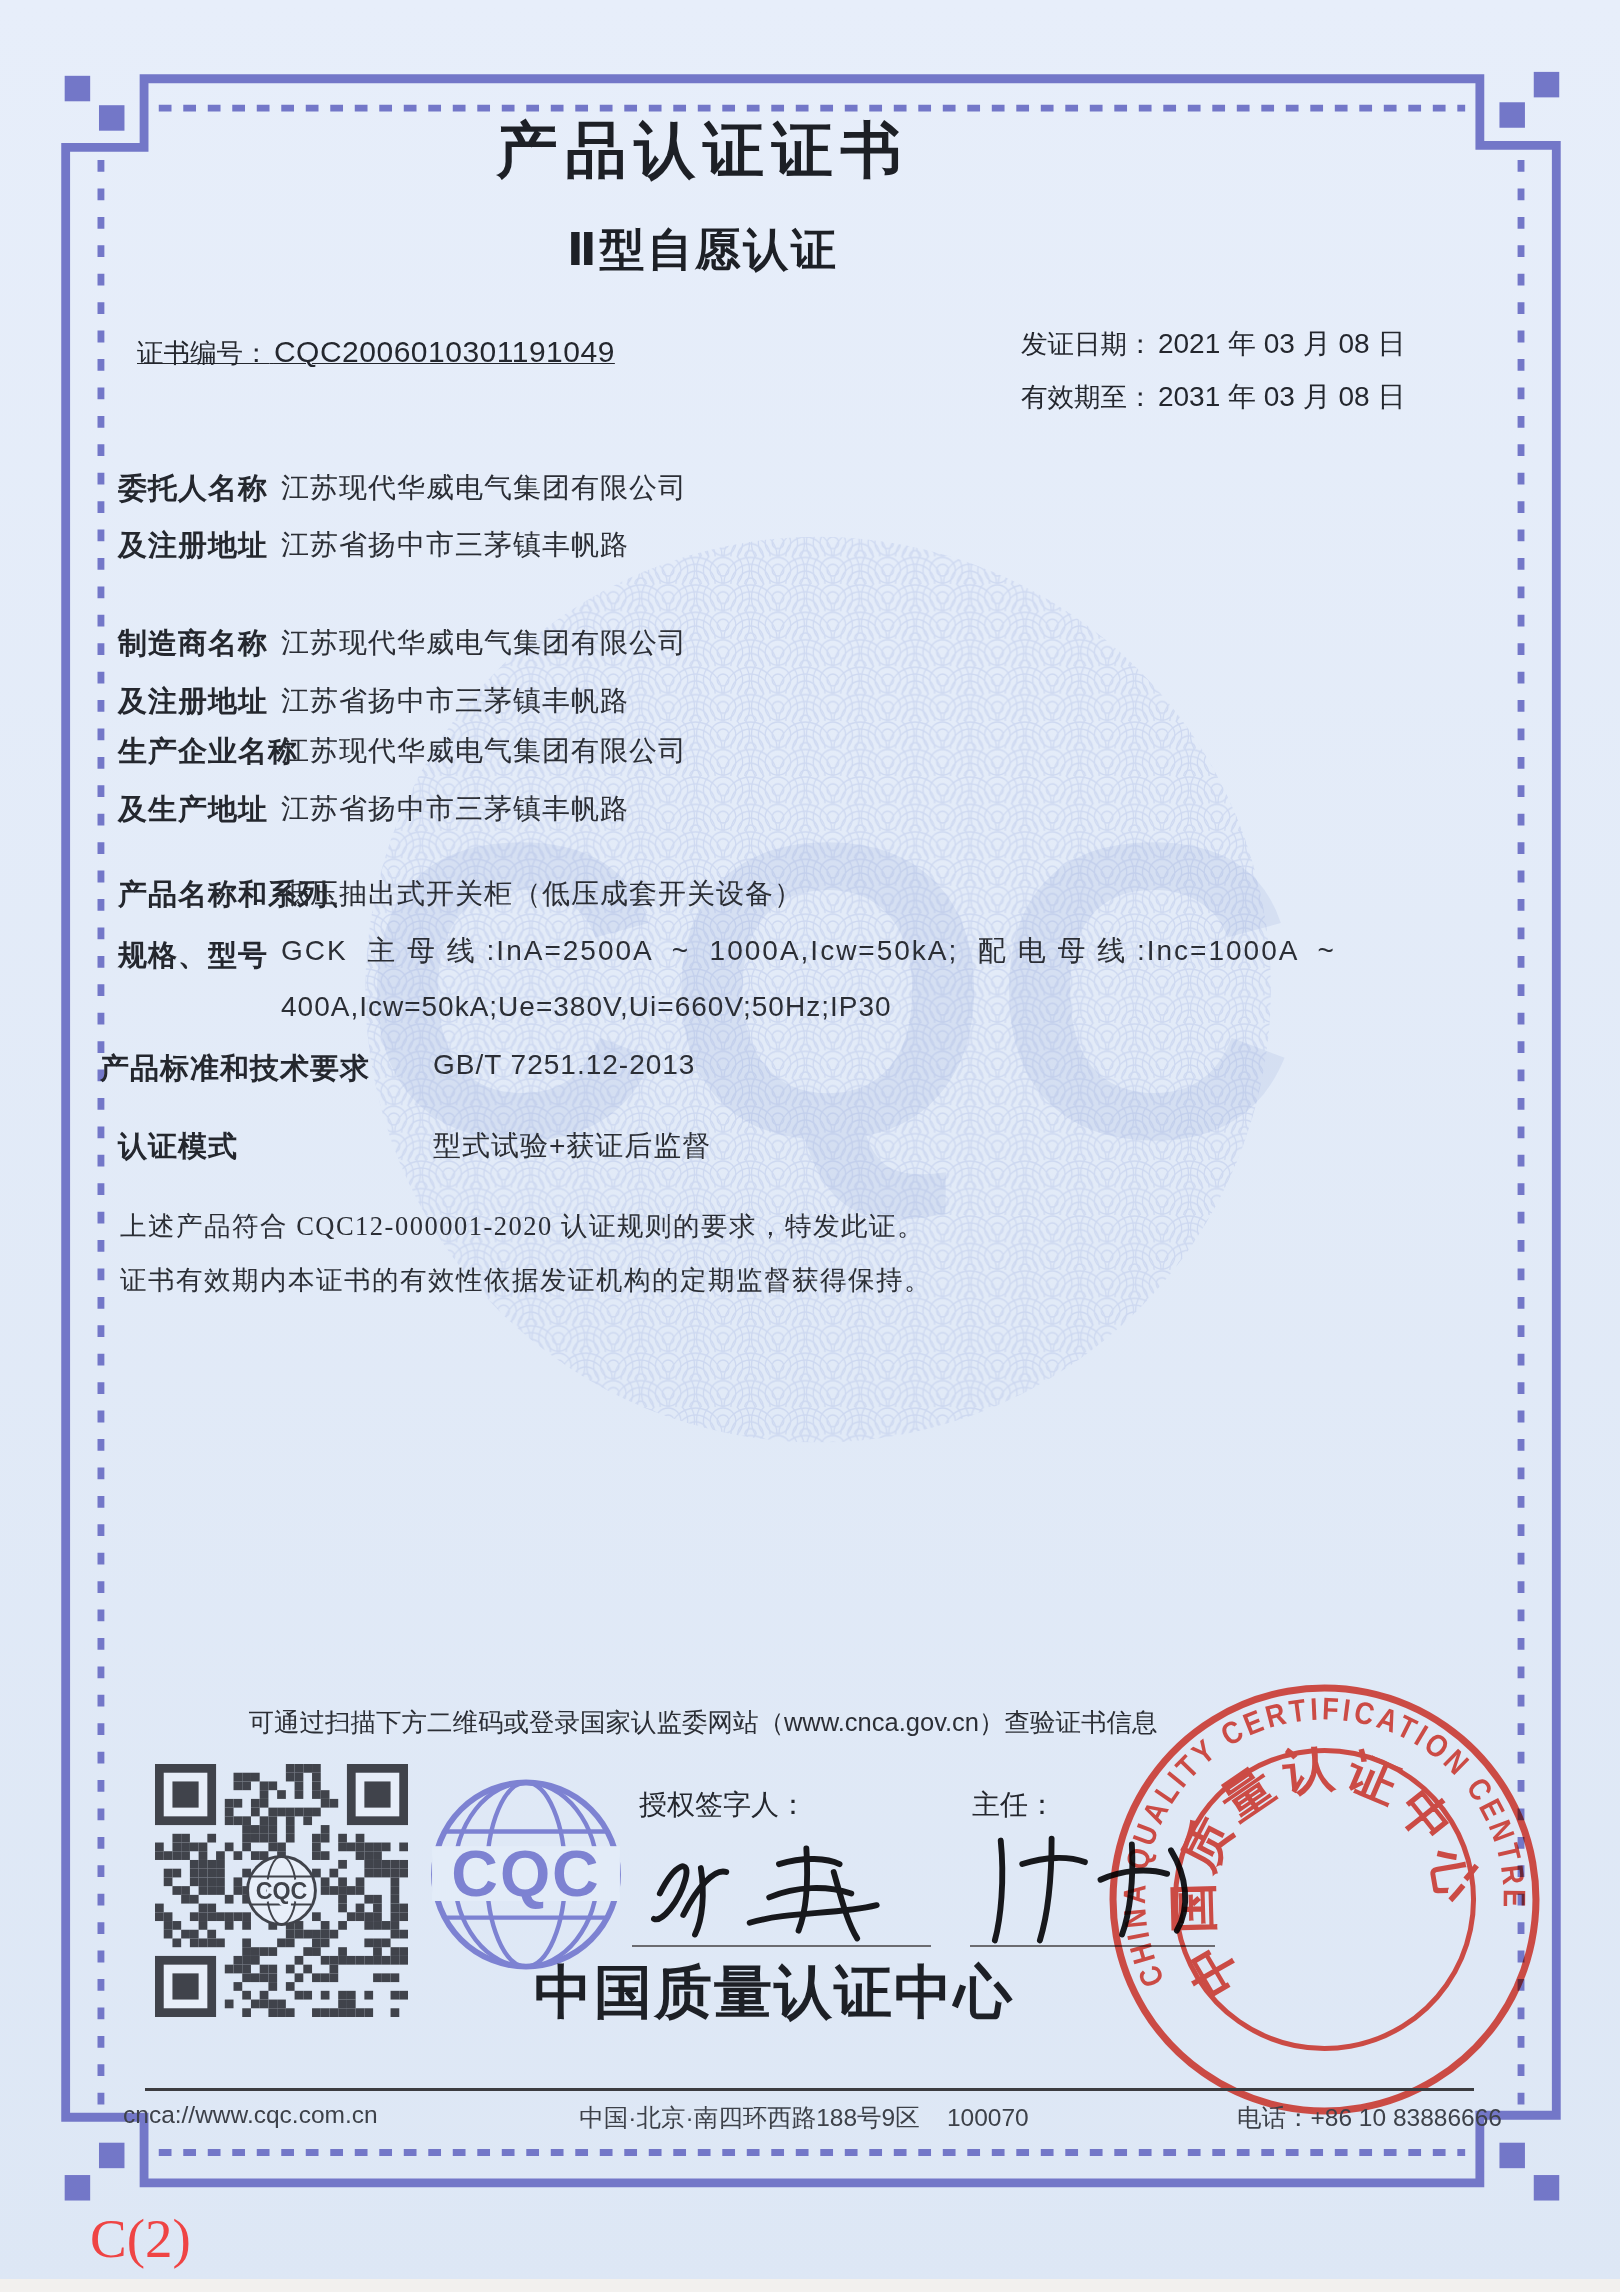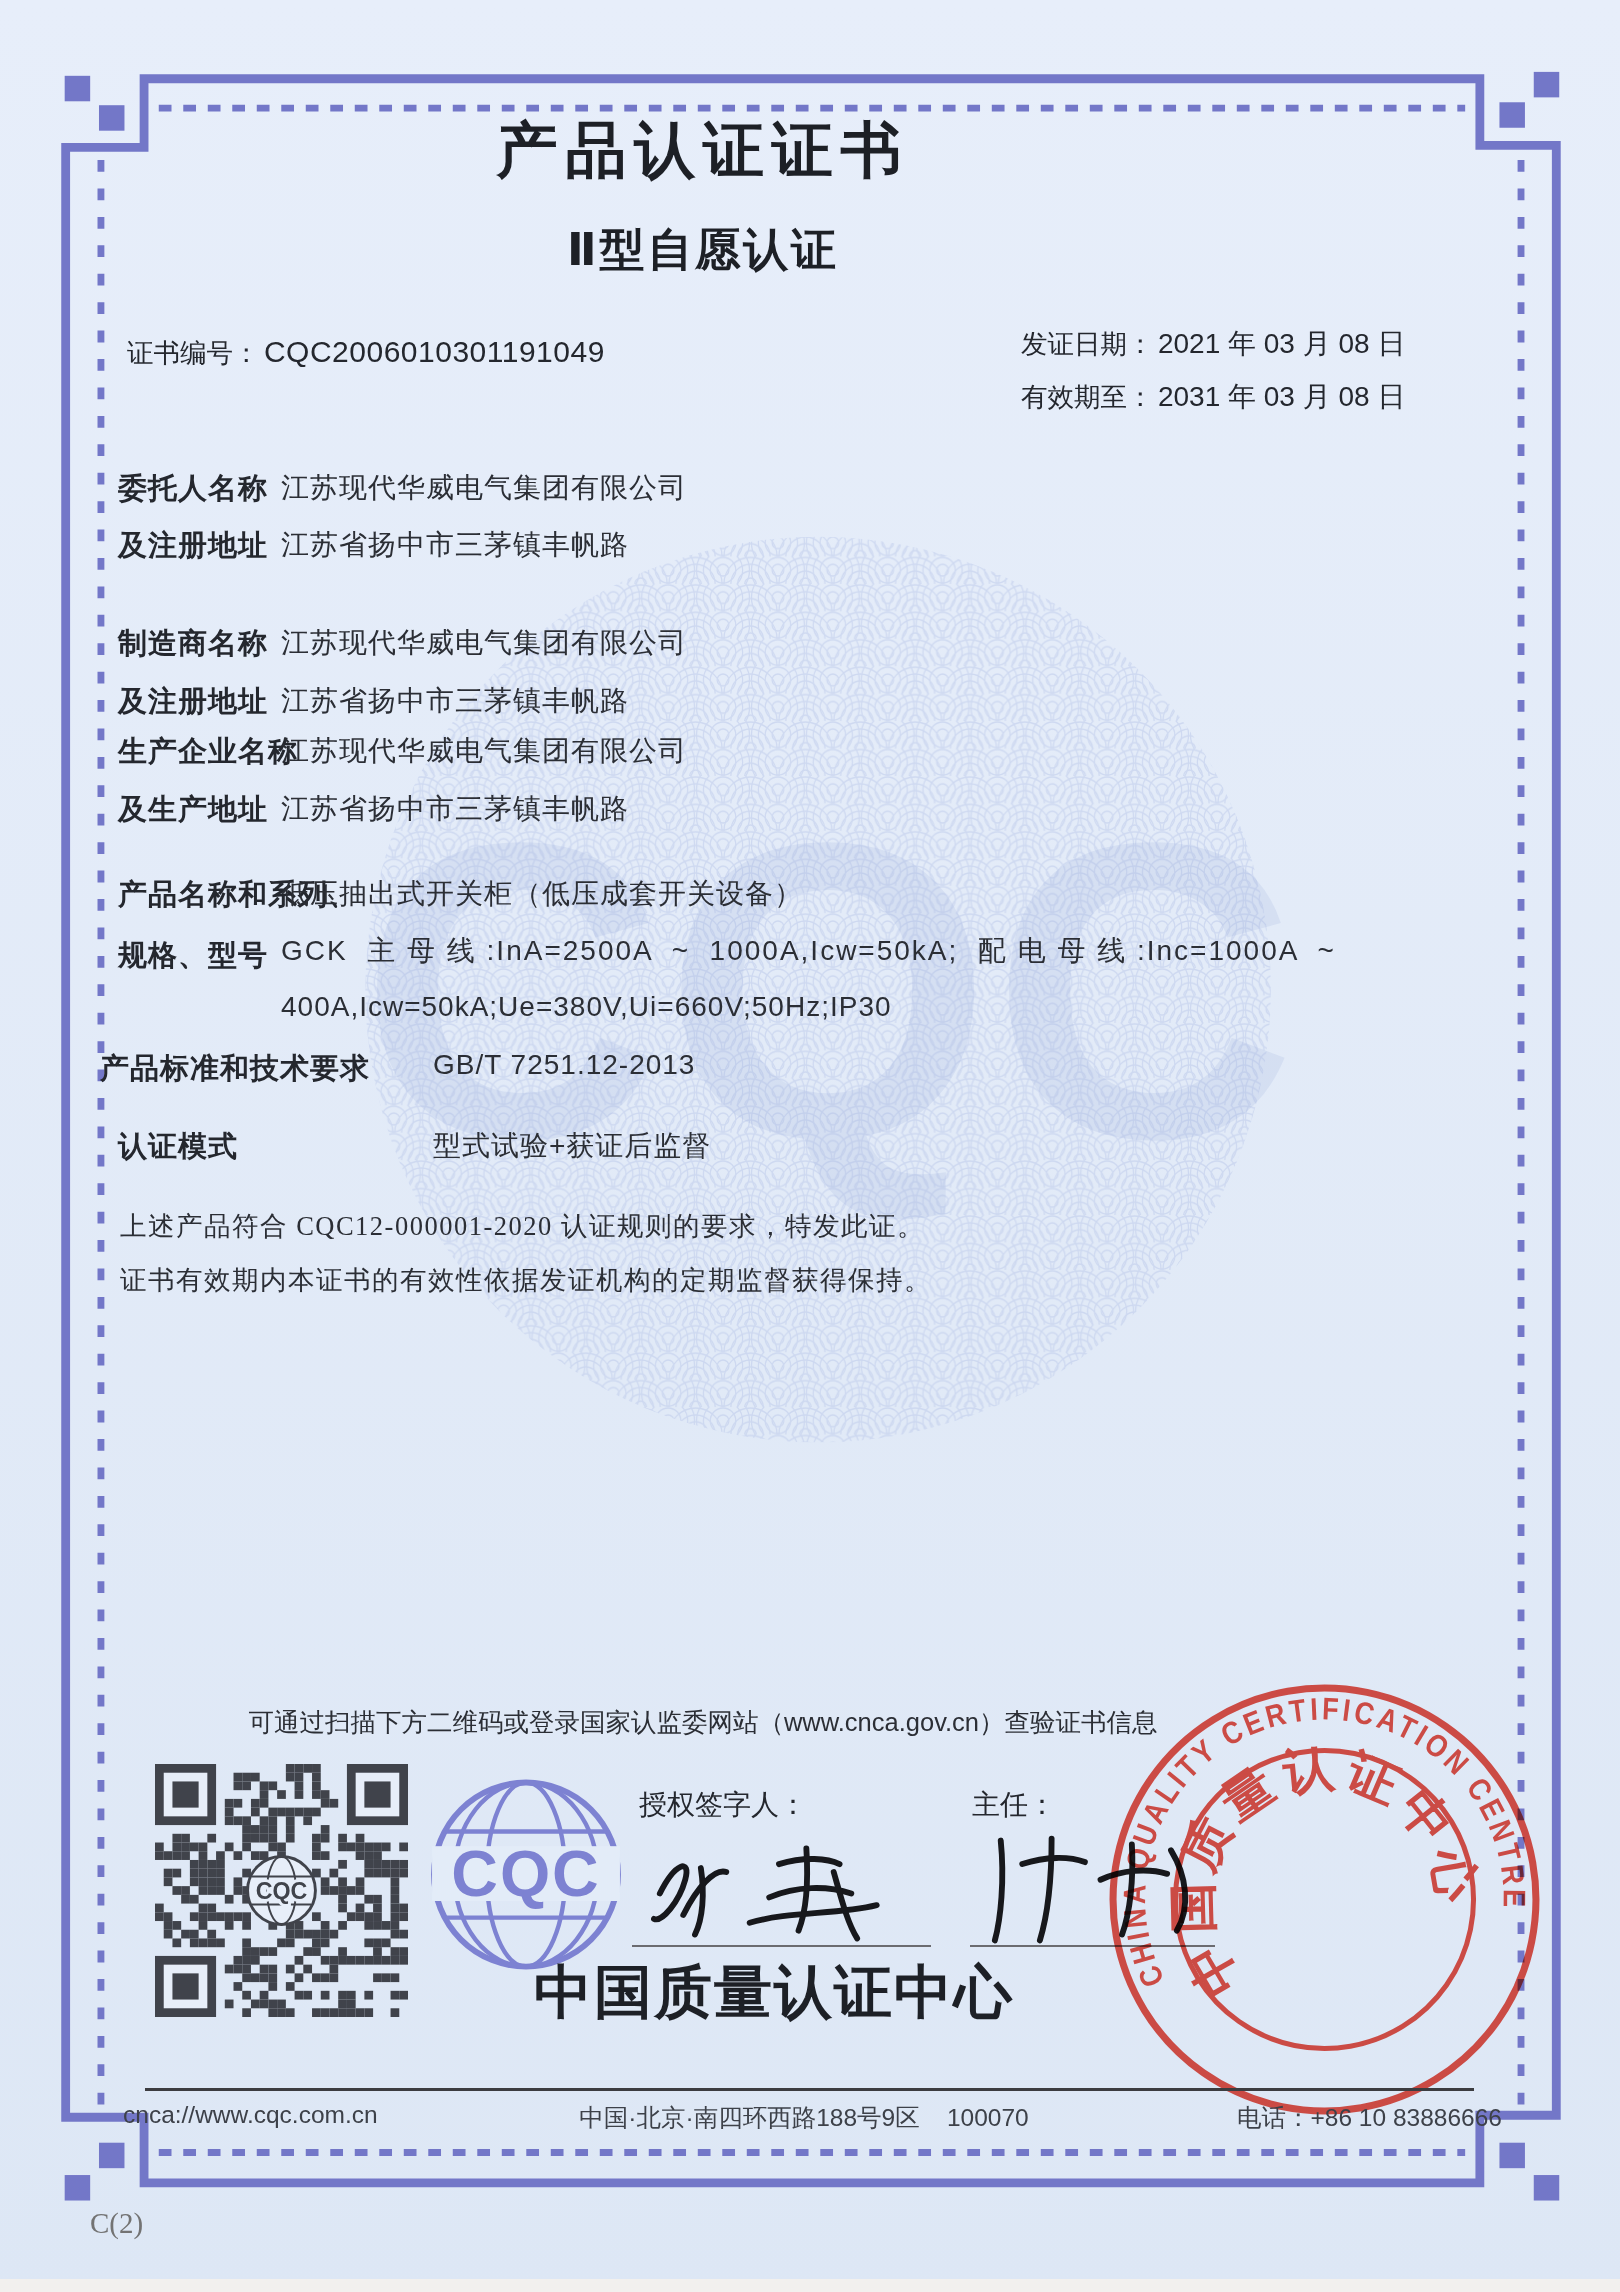--- a/index.html
+++ b/index.html
@@ -68,21 +68,21 @@
     <rect x="101" y="2186" width="26" height="26"></rect>
       <rect x="66" y="2219" width="26" height="26"></rect>
     <rect x="1530" y="2186" width="26" height="26"></rect>
       <rect x="1565" y="2219" width="26" height="26"></rect>
   </g>
 </svg>
 
 <div class="abs center title" style="top:110px;">产品认证证书</div>
 <div class="abs center subtitle" style="top:220px;">Ⅱ型自愿认证</div>
 
-<div class="abs" style="left:127px;top:335px;">
+<div class="abs" style="left:137px;top:335px;text-decoration:underline;">
   <span class="kai" style="font-size:26.5px;">证书编号：</span>
   <span style="font-size:30px;letter-spacing:0.5px;">CQC2006010301191049</span>
 </div>
 <div class="abs" style="left:1021px;top:325px;">
   <span class="kai" style="font-size:26.5px;">发证日期：</span>
   <span style="font-size:28px;font-weight:500;">2021 年 03 月 08 日</span>
 </div>
 <div class="abs" style="left:1021px;top:378px;">
   <span class="kai" style="font-size:26.5px;">有效期至：</span>
   <span style="font-size:28px;font-weight:500;">2031 年 03 月 08 日</span>
@@ -480,17 +480,17 @@
     </text>
   </g>
 </svg>
 
 <div class="abs" style="left:145px;top:2088px;width:1329px;height:2.9px;background:#3c3c40;"></div>
 <div class="abs footer-txt" style="left:123px;top:2101px;">cnca://www.cqc.com.cn</div>
 <div class="abs footer-txt pre" style="left:412px;top:2101px;width:784px;text-align:center;">中国·北京·南四环西路188号9区    100070</div>
 <div class="abs footer-txt" style="left:1237px;top:2101px;">电话：+86 10 83886666</div>
 
 <div class="abs" style="left:90px;top:2207px;display:flex;align-items:baseline;gap:29px;">
-  <span class="kai" style="font-size:29px;color:#737373;">C(2)</span>
+  <span class="kai" style="font-size:55px;color:#ef4444;">C(2)</span>
 </div>
 
 <div class="abs" style="left:0;bottom:0;width:1620px;height:13.7px;background:#f2f0ee;"></div>
 
 
 </body></html>

